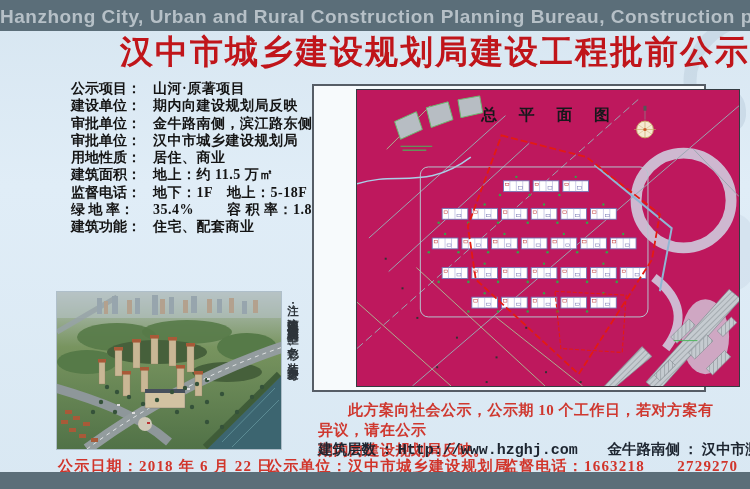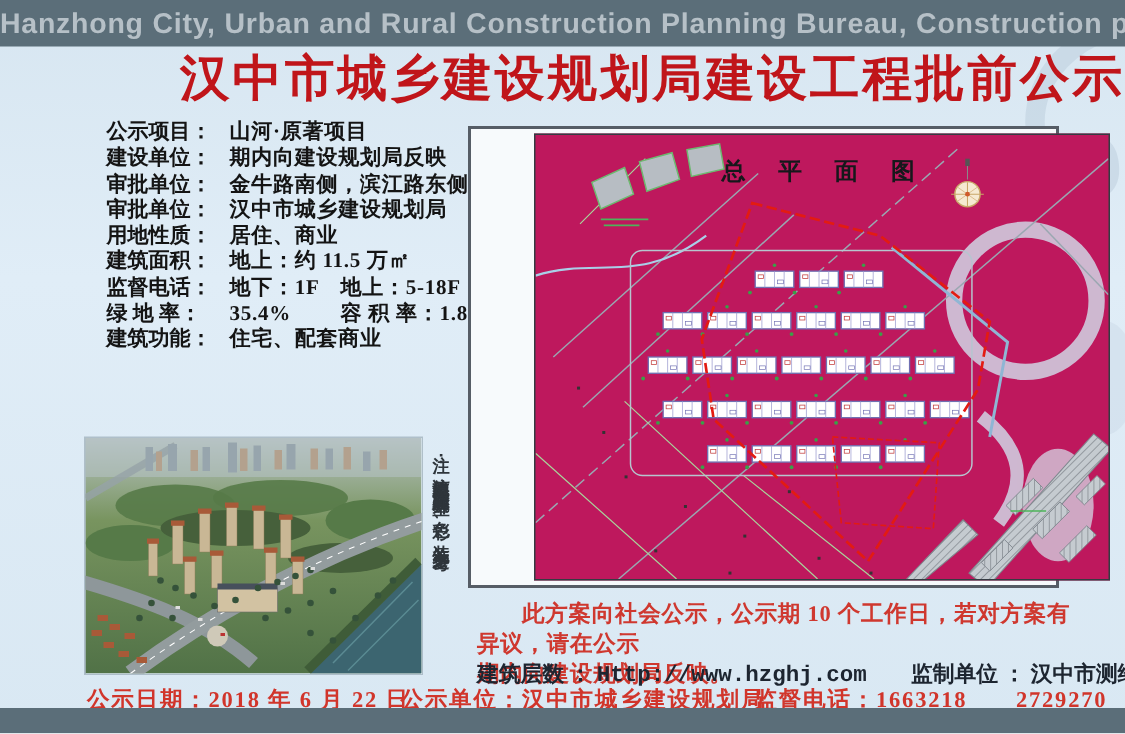--- a/index.html
+++ b/index.html
@@ -385,21 +385,21 @@
   <div class="vertical-note">注：该效果图仅做为建筑外型、色彩、装饰之参考</div>
 
   <div class="notice">
     <div class="notice-line indent">此方案向社会公示，公示期 10 个工作日，若对方案有异议，请在公示</div>
     <div class="notice-line">期内向建设规划局反映。</div>
   </div>
 
   <div class="media-row">
     <span>建筑层数 ：</span>
     <span class="url">Http://www.hzghj.com</span>
-    <span class="producer">监制单位 ：</span>
+    <span class="producer">金牛路南侧 ：</span>
     <span>汉中市测绘院</span>
   </div>
 
   <div class="footer-row">
     <span class="seg seg-date"><span>公示日期：</span><span>2018 年 6 月 22 日</span></span>
     <span class="seg seg-unit"><span>公示单位：</span><span>汉中市城乡建设规划局</span></span>
     <span class="seg seg-phone"><span>监督电话：</span><span>1663218　　2729270</span></span>
   </div>
 
   <div class="bottom-bar"></div>

